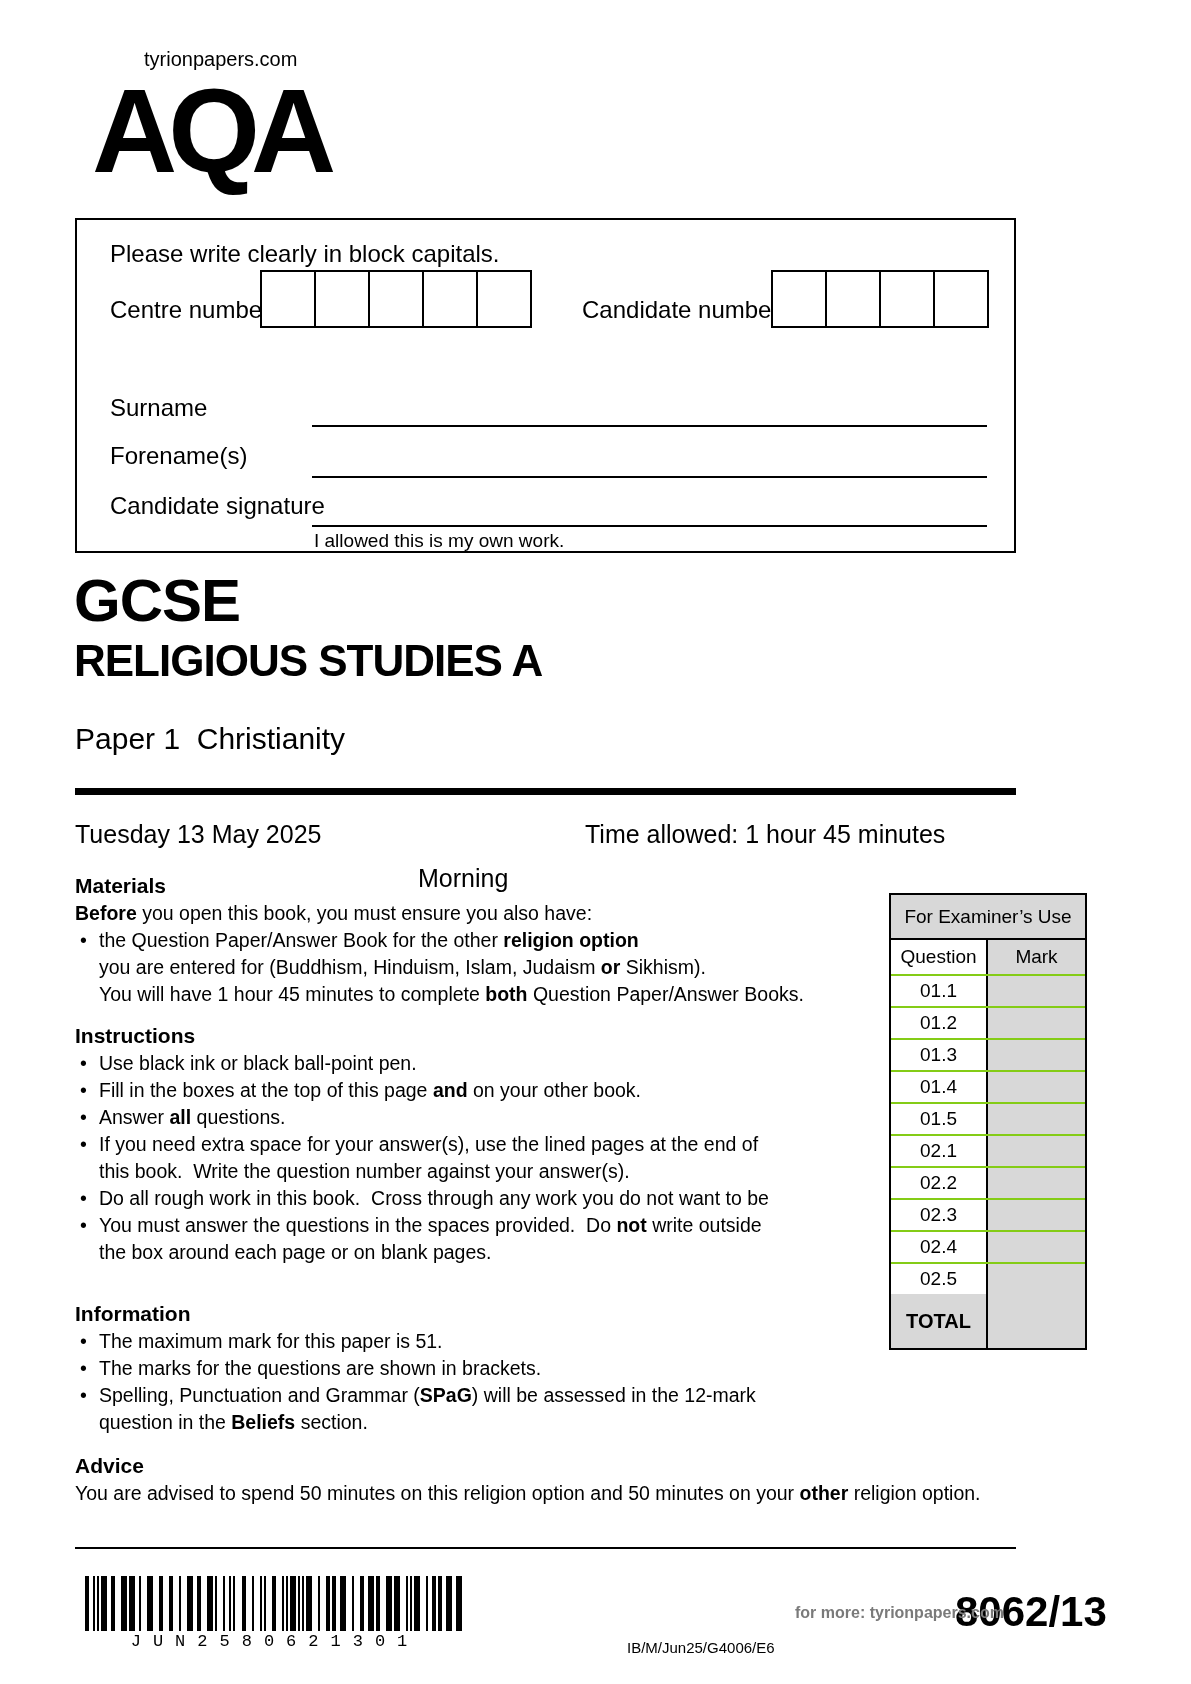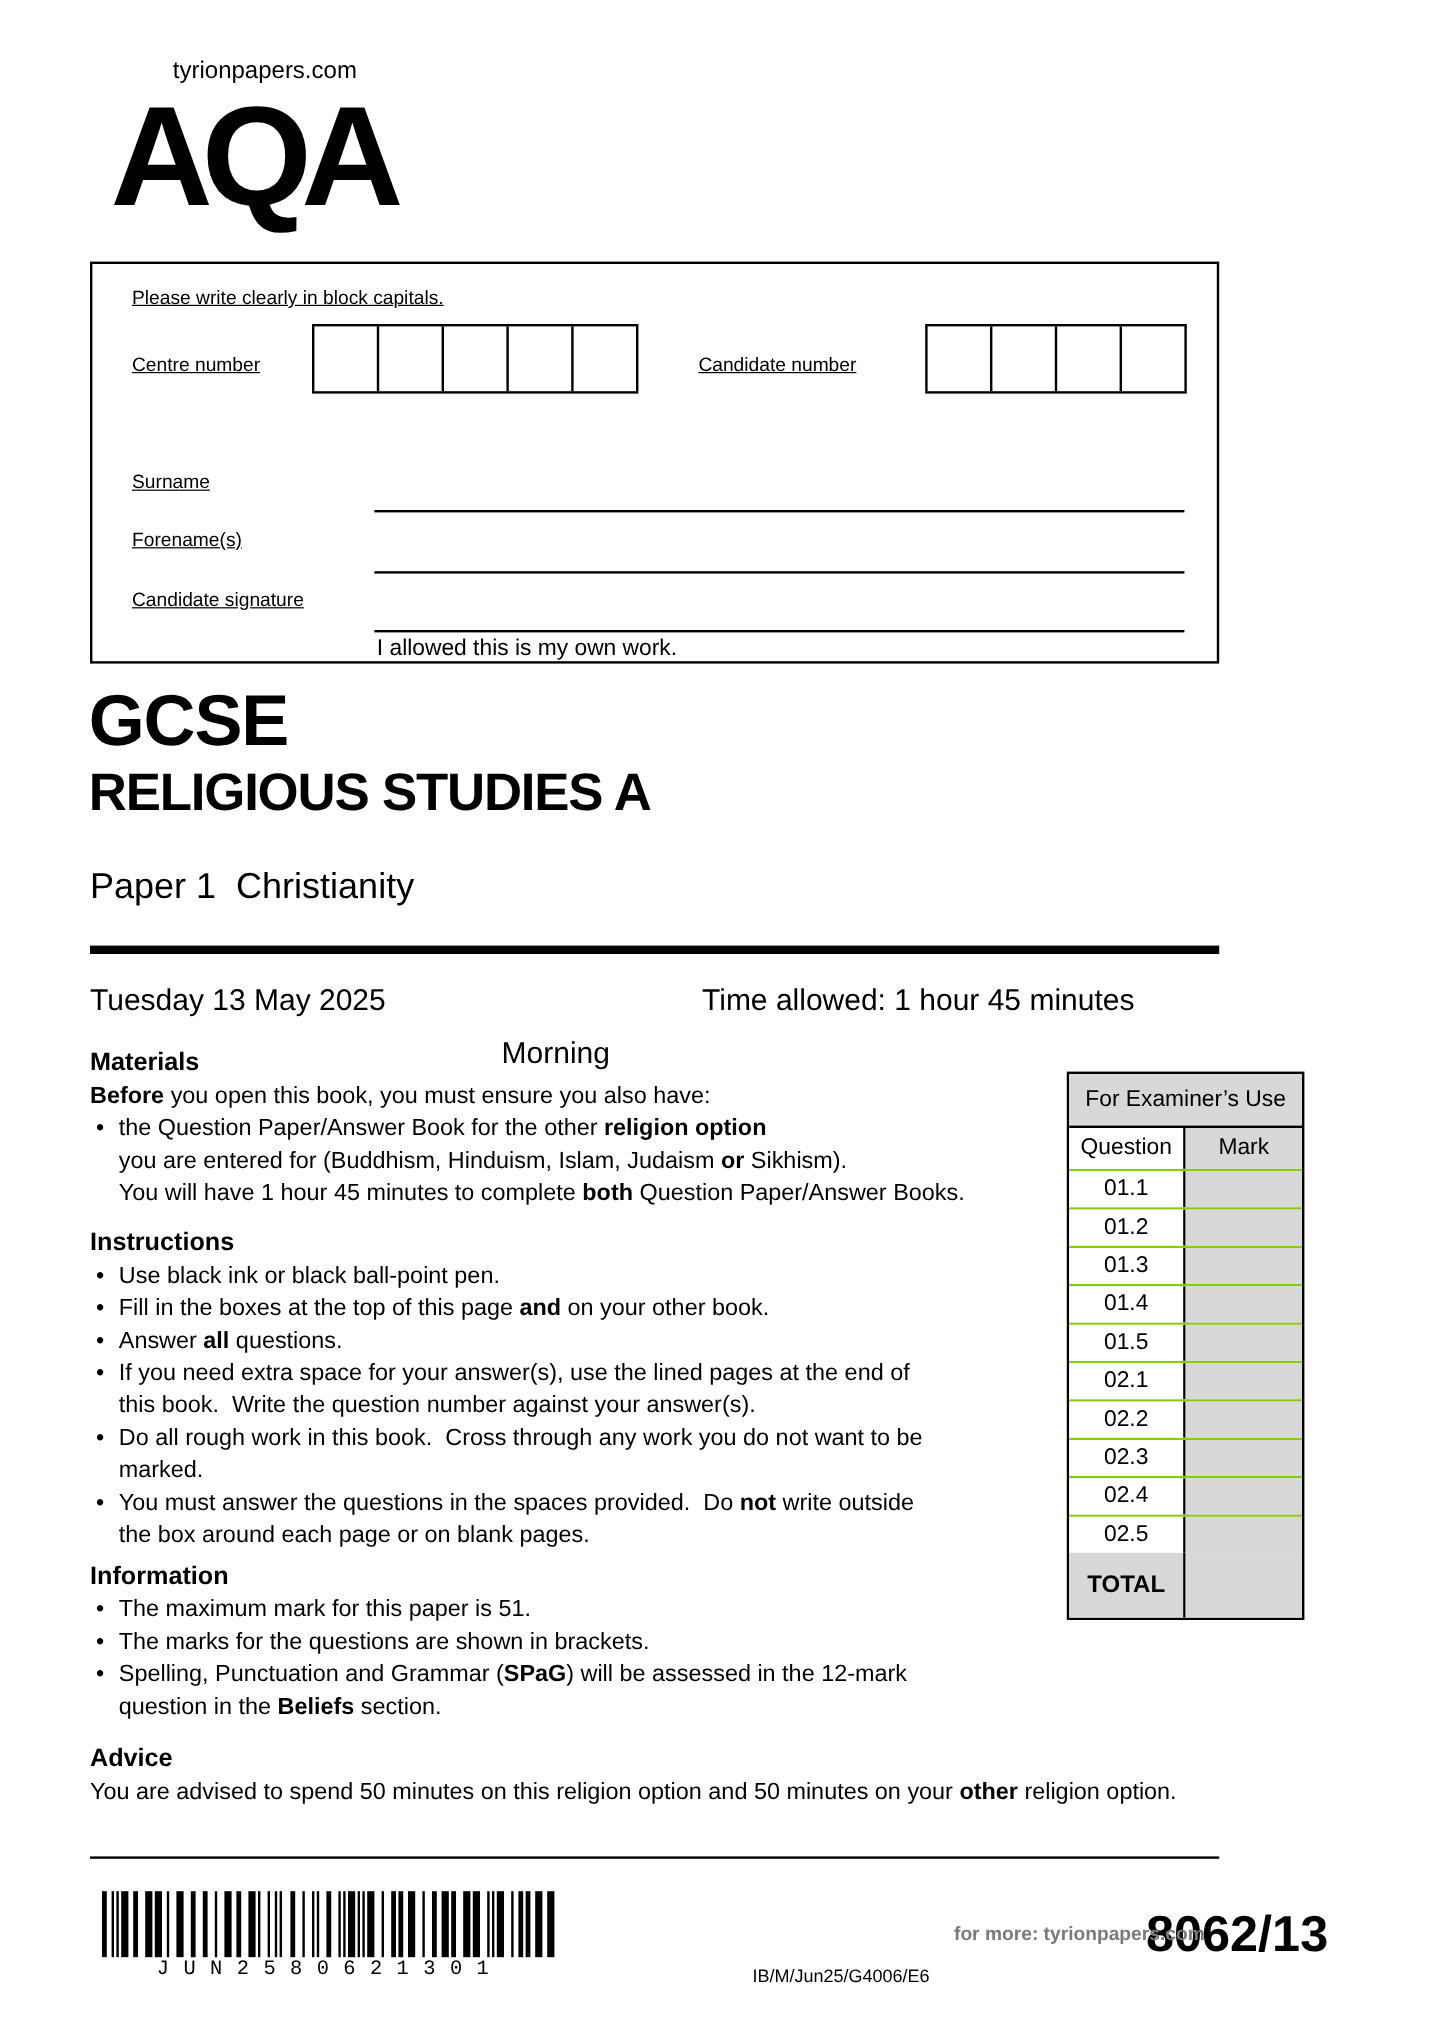--- a/index.html
+++ b/index.html
@@ -5,21 +5,21 @@
   html,body{margin:0;padding:0;background:#fff;}
   .page{position:relative;width:1191px;height:1684px;background:#fff;overflow:hidden;
         font-family:"Liberation Sans",sans-serif;color:#000;}
   .abs{position:absolute;}
 
   .watermark-top{left:144px;top:48px;font-size:20px;}
   .aqa-logo{left:52px;top:72px;font-size:118px;font-weight:bold;letter-spacing:-9px;line-height:1;margin-left:40px;}
 
   
   .cand-box{left:75px;top:218px;width:937px;height:331px;border:2px solid #000;}
-  .cand-box .lbl{font-size:16px;text-decoration:underline;}
+  .cand-box .lbl{font-size:24px;}
   .block-caps{left:33px;top:20px;}
   .centre-lbl{left:33px;top:76px;}
   .cand-lbl{left:505px;top:76px;}
   .numcells{display:flex;border:2px solid #000;background:#fff;}
   .numcells.centre{left:183px;top:50px;}
   .numcells.cand{left:694px;top:50px;}
   .numcell{width:52px;height:54px;border-left:2px solid #000;}
   .numcell:first-child{border-left:none;}
   .surname-lbl{left:33px;top:174px;}
   .forename-lbl{left:33px;top:222px;}
@@ -143,21 +143,20 @@
         </div>
         <div class="bullet-item">
           <div class="line"><span>Answer </span><span style="font-weight: bold;">all</span><span> questions.</span></div>
         </div>
         <div class="bullet-item">
           <div class="line"><span>If you need extra space for your answer(s), use the lined pages at the end of</span></div>
           <div class="line"><span>this book.  Write the question number against your answer(s).</span></div>
         </div>
         <div class="bullet-item">
           <div class="line"><span>Do all rough work in this book.  Cross through any work you do not want to be</span></div>
-          <div class="line"><span>marked.</span></div>
         </div>
         <div class="bullet-item">
           <div class="line"><span>You must answer the questions in the spaces provided.  Do </span><span style="font-weight: bold;">not</span><span> write outside</span></div>
           <div class="line"><span>the box around each page or on blank pages.</span></div>
         </div>
       </div>
   </div>
 
   <div class="abs section sec-information">
     <div class="sec-h">Information</div>

